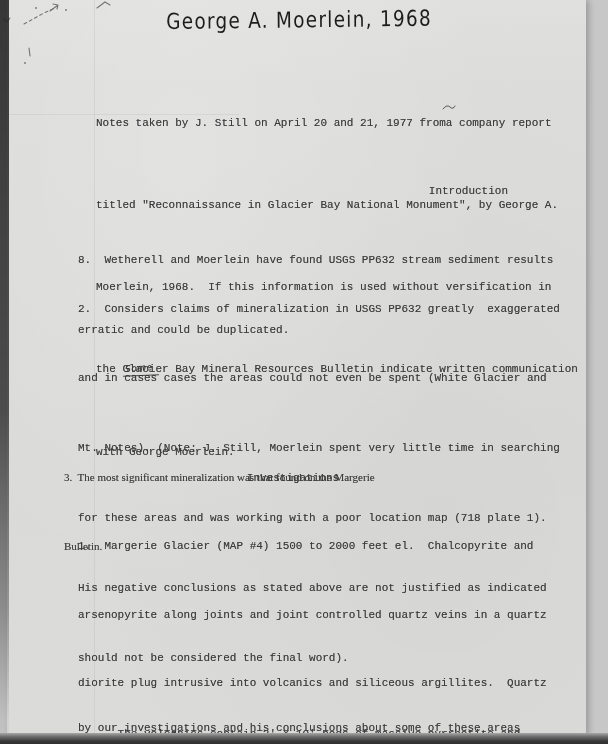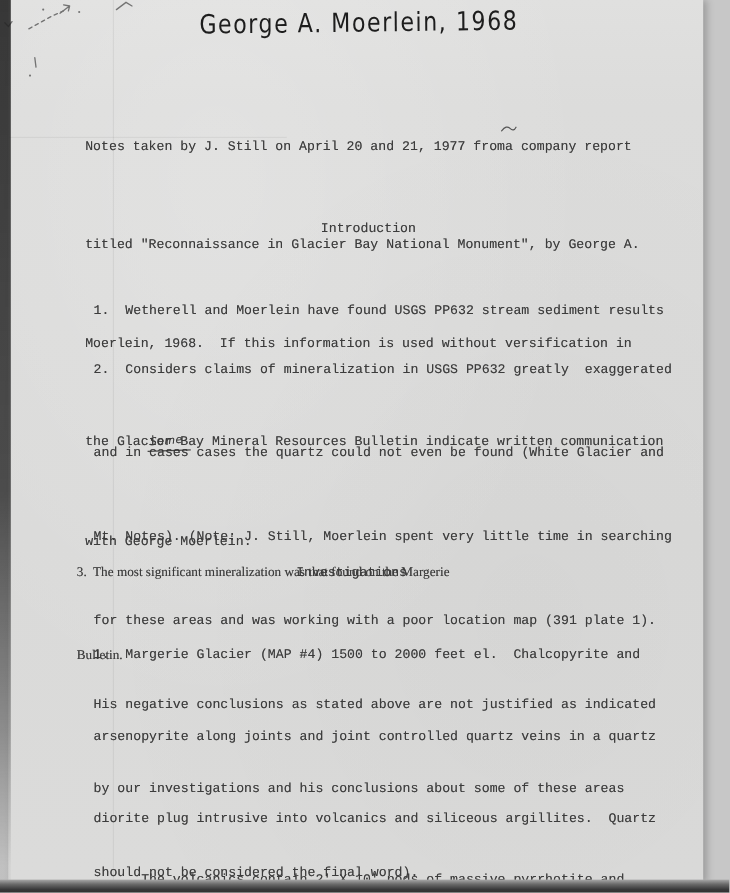--- a/index.html
+++ b/index.html
@@ -21,22 +21,22 @@
   .crease-v{position:absolute;left:94px;top:0;width:1px;height:736px;background:rgba(0,0,0,0.055);}
   .crease-h{position:absolute;left:7px;top:114px;width:232px;height:1px;background:rgba(0,0,0,0.05);}
   
   .title{position:absolute;left:166px;top:9px;
          font-family:"DejaVu Sans",sans-serif;font-size:22px;color:#1d1d1d;
          letter-spacing:1.5px;white-space:nowrap;
          transform:scaleX(0.84) rotate(-0.6deg);transform-origin:left top;}
   
   .typed{position:absolute;font-size:11px;color:#3c3c3c;white-space:pre;
          text-shadow:0 0 0.5px rgba(60,60,60,0.55);}
-  .para1{left:71px;top:55px;line-height:27.4px;font-family:Liberation Mono, monospace;}
-  .h-intro{left:92px;top:180px;width:430px;text-align:center;line-height:23px;}
+  .para1{left:96px;top:55px;line-height:27.4px;font-family:Liberation Mono, monospace;}
+  .h-intro{left:78px;top:180px;width:430px;text-align:right;line-height:23px;}
   .item1{left:78px;top:203px;line-height:23.2px;}
   .item2{left:78px;top:251px;line-height:23.3px;}
   .item3{left:64px;top:420px;line-height:23px;font-family:Liberation Serif, serif;}
   .h-inv{left:78px;top:467px;width:430px;text-align:center;line-height:23px;font-family:Liberation Mono, monospace;}
   .inv1{left:78px;top:489px;line-height:22.9px;}
   .closing{left:78px;top:677px;line-height:23px;}
   
   .corr{position:relative;display:inline-block;}
   .hand-above{position:absolute;left:1px;top:-10px;
          font-family:"DejaVu Sans",sans-serif;font-style:italic;font-size:9px;
@@ -77,31 +77,32 @@
           </svg></span><span> company report</span></div>
     <div>titled "Reconnaissance in Glacier Bay National Monument", by George A.</div>
     <div>Moerlein, 1968.  If this information is used without versification in</div>
     <div>the Glacier Bay Mineral Resources Bulletin indicate written communication</div>
     <div>with George Moerlein.</div>
   </div>
 
   <div class="typed h-intro">Introduction</div>
 
   <div class="typed item1">
-    <div>1.  Wetherell and Moerlein have found USGS PP632 stream sediment results</div>
+    <div>8.  Wetherell and Moerlein have found USGS PP632 stream sediment results</div>
+    <div>erratic and could be duplicated.</div>
   </div>
 
   <div class="typed item2">
     <div>2.  Considers claims of mineralization in USGS PP632 greatly  exaggerated</div>
-    <div><span>and in </span><span class="corr"><span class="hand-above">Some</span><span>cases</span><span class="strike-bar"></span></span><span> cases the quartz could not even be found (White Glacier and</span></div>
+    <div><span>and in </span><span class="corr"><span class="hand-above">Some</span><span>cases</span><span class="strike-bar"></span></span><span> cases the areas could not even be spent (White Glacier and</span></div>
     <div>Mt. Notes). (Note: J. Still, Moerlein spent very little time in searching</div>
-    <div>for these areas and was working with a poor location map (391 plate 1).</div>
+    <div>for these areas and was working with a poor location map (718 plate 1).</div>
     <div>His negative conclusions as stated above are not justified as indicated</div>
+    <div>should not be considered the final word).</div>
     <div>by our investigations and his conclusions about some of these areas</div>
-    <div>should not be considered the final word).</div>
   </div>
 
   <div class="typed item3">
     <div>3.  The most significant mineralization was that found on the Margerie</div>
     <div>Bulletin.</div>
   </div>
 
   <div class="typed h-inv">Investigations</div>
 
   <div class="typed inv1">

